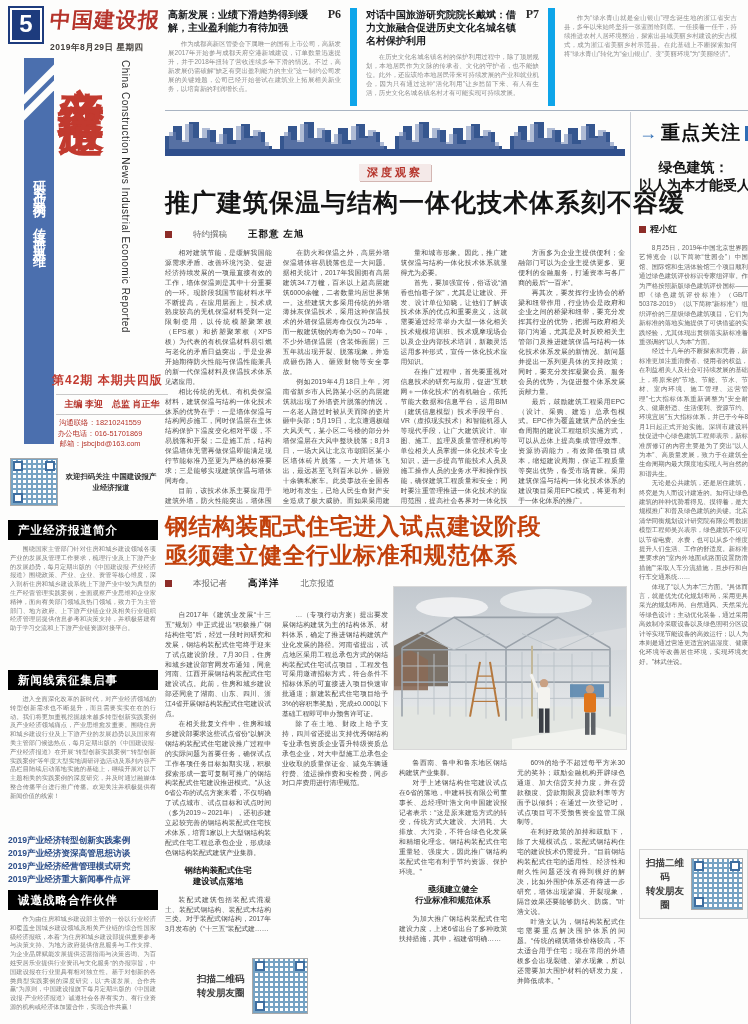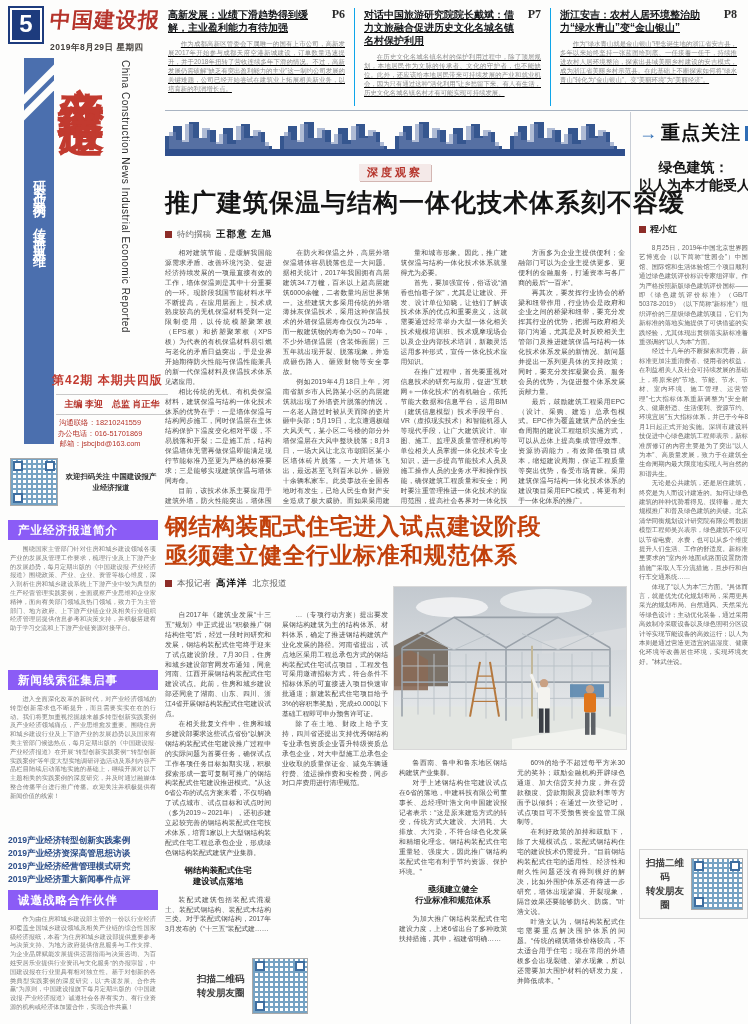--- a/index.html
+++ b/index.html
@@ -5,22 +5,22 @@
   html,body{margin:0;padding:0;}
   body{width:748px;height:1024px;position:relative;background:#f4f3f1;font-family:"Liberation Sans",sans-serif;overflow:hidden;}
   #page{position:absolute;inset:0;background:#fdfdfc;overflow:hidden;}
   
   .mast{position:absolute;left:8px;top:6px;width:152px;height:52px;display:flex;align-items:flex-start;gap:6px;}
   .num-box{width:36px;height:34px;background:#1d3b7d;box-shadow:inset 0 0 0 2px #fff;border:2px solid #1d3b7d;color:#fff;font-size:24px;font-weight:800;text-align:center;line-height:32px;}
   .mast-right{display:flex;flex-direction:column;}
   .paper-title{font-family:"DejaVu Serif",serif;font-weight:900;font-size:21px;color:#b5332a;letter-spacing:1px;transform:skewX(-6deg);white-space:nowrap;}
   .mast-date{font-size:8.5px;font-weight:700;color:#44403c;margin-top:8px;letter-spacing:.5px;}
   
-  .top-stories{position:absolute;left:168px;top:8px;width:578px;height:98px;display:flex;text-decoration:underline;}
-  .story{flex:1;padding:0 9px;border-left:1px solid #0ea5e9;overflow:hidden;}
+  .top-stories{position:absolute;left:168px;top:8px;width:578px;height:98px;display:flex;}
+  .story{flex:1;padding:0 9px;border-left:7px solid #0ea5e9;overflow:hidden;}
   .story:first-child{border-left:none;padding-left:0;}
   .story-title{position:relative;font-size:10px;font-weight:800;color:#17191c;line-height:13px;padding-right:22px;}
   .page-ref{position:absolute;right:0;top:0;font-family:"Liberation Serif",serif;font-size:12px;font-weight:700;color:#2b2b2b;}
   .story-body{margin-top:5px;font-size:6.4px;color:#8d8d8d;line-height:9px;text-align:justify;text-indent:2em;}
   .top-rule{position:absolute;left:165px;top:110px;width:583px;height:1px;background:#a9b4c2;}
   
   .sidebar{position:absolute;left:0;top:58px;width:162px;height:966px;}
   .ribbon{position:absolute;left:24px;top:0;width:30px;height:386px;background:#4b6fae;overflow:hidden;}
   .ribbon .stripe{position:absolute;width:64px;height:7px;background:#fdfdfc;transform:rotate(-45deg);left:-16px;}
   .ribbon .s1{top:22px;} .ribbon .s2{top:38px;}
@@ -31,33 +31,33 @@
   .staff{position:absolute;left:56px;top:336px;width:112px;border-top:1px solid #c9c9c9;border-bottom:1px solid #c9c9c9;padding:3px 0;font-size:9px;font-weight:700;color:#b5332a;text-align:center;}
   .contact{position:absolute;left:44px;top:360px;width:112px;font-size:7.4px;color:#b5332a;text-align:center;}
   .contact p{margin:0;line-height:10.5px;text-indent:0;}
   .side-qr{position:absolute;left:10px;top:398px;width:148px;height:52px;display:flex;align-items:center;gap:6px;}
   .qr{position:relative;background:#fff;background-image:repeating-linear-gradient(0deg,#76a3c4 0 2px,transparent 2px 5px),repeating-linear-gradient(90deg,#76a3c4 0 2px,#fff 2px 5px);border:1px solid #a9a9a9;flex:none;}
   .qr::before,.qr::after,.qr i{content:"";position:absolute;width:10px;height:10px;background:#fff;border:2.5px solid #3e6ea0;box-sizing:border-box;}
   .qr::before{top:2px;left:2px;} .qr::after{top:2px;right:2px;} .qr i{display:block;bottom:2px;left:2px;}
   .q46{width:46px;height:46px;} .q56{width:54px;height:54px;} .q50{width:50px;height:50px;}
   .side-qr-cap{flex:1;font-size:7.4px;font-weight:700;color:#333;line-height:11px;text-align:center;}
   .side-sec{position:absolute;left:8px;width:150px;overflow:hidden;}
-  .sec-bar{height:20px;background:#8b5cf6;color:#fff;font-size:11.5px;font-weight:700;line-height:20px;padding-left:10px;letter-spacing:1px;}
+  .sec-bar{height:20px;background:#000000;color:#fff;font-size:11.5px;font-weight:700;line-height:20px;padding-left:10px;letter-spacing:1px;}
   .sec-body{font-size:6.2px;color:#7c7c7c;line-height:8.8px;text-align:justify;padding:5px 2px 0 2px;}
   .sec-body p{margin:0 0 2px;text-indent:2em;}
   .sec1{top:462px;height:146px;} .sec2{top:612px;height:158px;} .sec3{top:832px;height:134px;}
   .list-2019{position:absolute;left:8px;top:776px;width:150px;}
   .list-2019 p{margin:0;font-size:8.6px;font-weight:700;color:#2d4f8a;line-height:13px;text-indent:0;}
   
   .main{position:absolute;left:165px;top:114px;width:460px;height:910px;}
   .skyline{display:block;width:460px;height:44px;}
   .kicker-row{text-align:center;margin-top:4px;}
   .kicker{display:inline-block;font-size:11px;font-weight:800;color:#b5332a;letter-spacing:3px;padding:1px 8px;background:#f4e9e8;box-shadow:1px 1px 0 #d3b6b2;}
   .headline1{text-align:center;font-size:25px;font-weight:900;color:#151515;letter-spacing:1px;margin-top:5px;white-space:nowrap;}
-  .byline{margin-top:9px;display:flex;align-items:center;gap:5px;font-size:8.5px;color:#666;}
+  .byline{margin-top:9px;display:flex;align-items:center;gap:21px;font-size:8.5px;color:#666;}
   .sq{width:7px;height:7px;background:#8d2d28;flex:none;}
   .byline b{color:#111;font-size:9.5px;letter-spacing:1px;}
   .cols1{display:flex;gap:11px;margin-top:7px;height:256px;overflow:hidden;}
   .col{flex:1;font-size:6.8px;color:#4e4e4e;line-height:9.9px;text-align:justify;overflow:hidden;}
   .col p{margin:0;text-indent:2em;}
   .divider1{position:absolute;left:0;top:392px;width:460px;border-top:1px solid #cccccc;}
   
   .art2{position:absolute;left:0;top:398px;width:460px;height:512px;}
   .headline2{font-size:23px;font-weight:900;line-height:29px;color:#c2410c;letter-spacing:.5px;}
   .headline2 span{display:block;white-space:nowrap;}
@@ -108,24 +108,20 @@
       <div class="story-body">作为成都高新区管委会下属唯一的国有上市公司，高新发展2017年开始参与成都天府空港新城建设，订单数量迅速提升，并于2018年扭转了营收连续多年下滑的情况。不过，高新发展仍需破解“缺乏有突出盈利能力的主业”这一制约公司发展的关键难题，公司已经开始尝试在建筑业上拓展相关新业务，以培育新的利润增长点。</div>
     </div>
     <div class="story">
       <div class="story-title">
         <span>对话中国旅游研究院院长戴斌：借力文旅融合促进历史文化名城名镇名村保护利用</span>
         <span class="page-ref">P7</span>
       </div>
       <div class="story-body">在历史文化名城名镇名村的保护利用过程中，除了顶层规划，本地居民作为文脉的传承者、文化的守护者，也不能缺位。此外，还应该给本地居民带来可持续发展的产业和就业机会，因为只有通过这种“活化利用”让乡愁留下来、有人有生活，历史文化名城名镇名村才有可能实现可持续发展。</div>
     </div>
     <div class="story">
-      <div class="story-title">
-        <span>浙江安吉：农村人居环境整治助力“绿水青山”变“金山银山”</span>
-        <span class="page-ref">P8</span>
-      </div>
       <div class="story-body">作为“绿水青山就是金山银山”理念诞生地的浙江省安吉县，多年以来始终坚持一张蓝图绘到底、一任接着一任干，持续推进农村人居环境整治，探索出县域美丽乡村建设的安吉模式，成为浙江省美丽乡村示范县。在此基础上不断探索如何将“绿水青山”转化为“金山银山”、变“美丽环境”为“美丽经济”。</div>
     </div>
   </div>
   <div class="top-rule"></div>
 
   <div class="sidebar">
     <div class="ribbon">
       <div class="stripe s1"></div>
       <div class="stripe s2"></div>
       <div class="ribbon-text">研究产业案例　传播产业思维</div>

